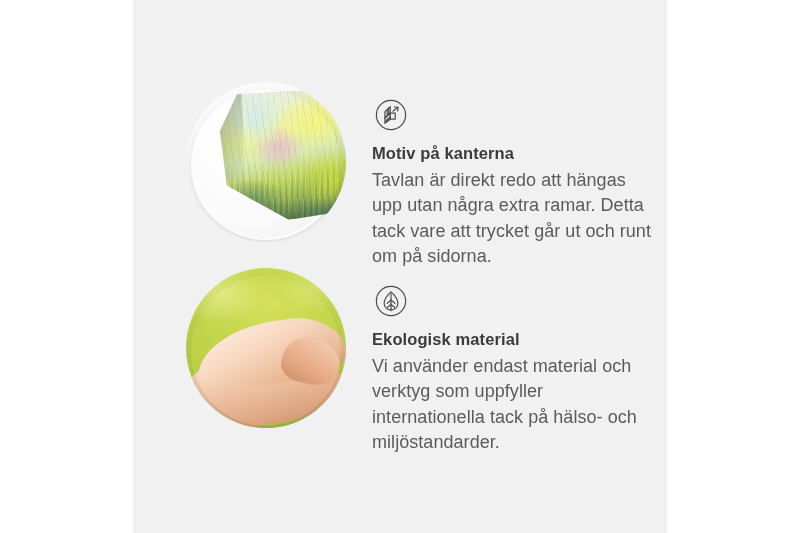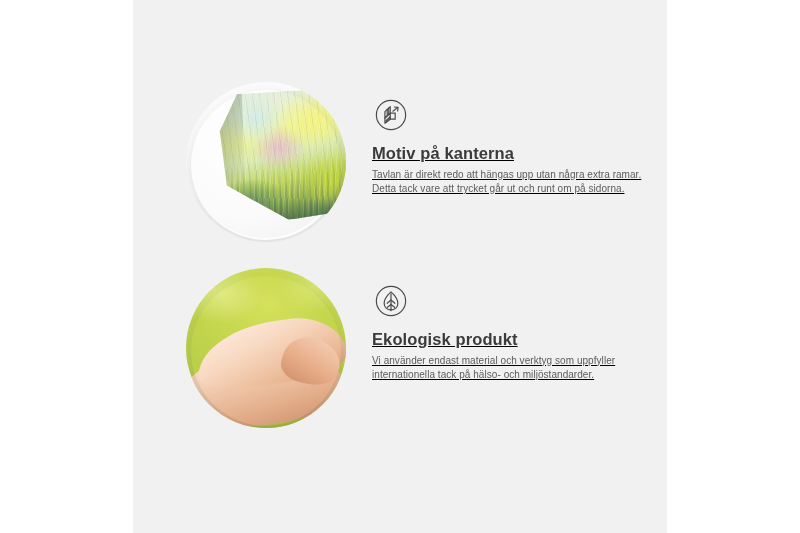--- a/index.html
+++ b/index.html
@@ -31,21 +31,20 @@
     width: 534px;
     height: 533px;
     background: #f1f1f1;
   }
 
   
   .feature {
     position: absolute;
     display: flex;
     align-items: flex-start;
-    text-decoration: underline;
   }
   .feature-one { left: 186px; top: 82px;  }
   .feature-two { left: 186px; top: 268px; }
 
   
   .thumb {
     position: relative;
     width: 160px;
     height: 160px;
     flex: 0 0 160px;
@@ -227,21 +226,21 @@
   .feature-title {
     margin: 0 0 4px 0;
     font-size: 16.5px;
     font-weight: 600;
     color: #3b3b3b;
     letter-spacing: .1px;
     line-height: 1.25;
   }
   .feature-body {
     margin: 0;
-    font-size: 10px;
+    font-size: 18px;
     line-height: 1.42;
     color: #5b5b5b;
     letter-spacing: .05px;
   }
 </style>
 </head>
 <body>
 
 <div class="stage">
 
@@ -310,18 +309,18 @@
         <svg viewBox="0 0 40 40" width="38" height="38" fill="none" stroke="#4a4a4a" stroke-width="1.25" stroke-linecap="round" stroke-linejoin="round">
           <circle cx="20" cy="20" r="15.4"></circle>
           <path d="M20 10.4 C14.6 15.2 12.8 19.6 12.8 22.6 C12.8 26.6 16.0 29.4 20 29.4 C24.0 29.4 27.2 26.6 27.2 22.6 C27.2 19.6 25.4 15.2 20 10.4 Z"></path>
           <path d="M20 12.4 L20 30.2"></path>
           <path d="M20 19.0 L16.0 22.4"></path>
           <path d="M20 19.0 L24.0 22.4"></path>
           <path d="M20 23.6 L16.2 26.6"></path>
           <path d="M20 23.6 L23.8 26.6"></path>
         </svg>
       </span>
-      <h3 class="feature-title">Ekologisk produkt</h3>
+      <h3 class="feature-title">Ekologisk material</h3>
       <p class="feature-body">Vi använder endast material och verktyg som uppfyller internationella tack på hälso- och miljöstandarder.</p>
     </div>
   </div>
 
 </div>
 
 </body></html>

